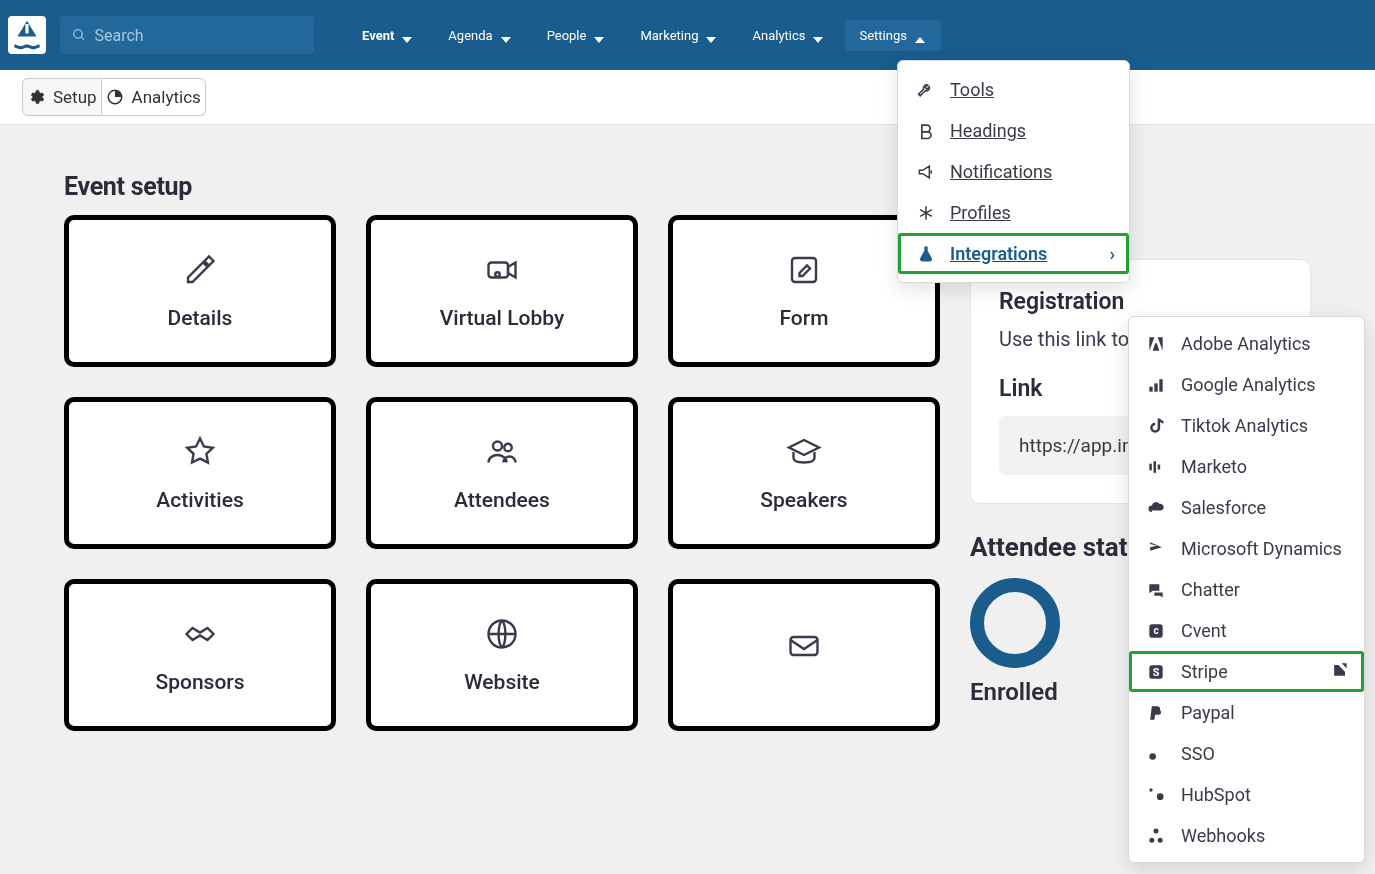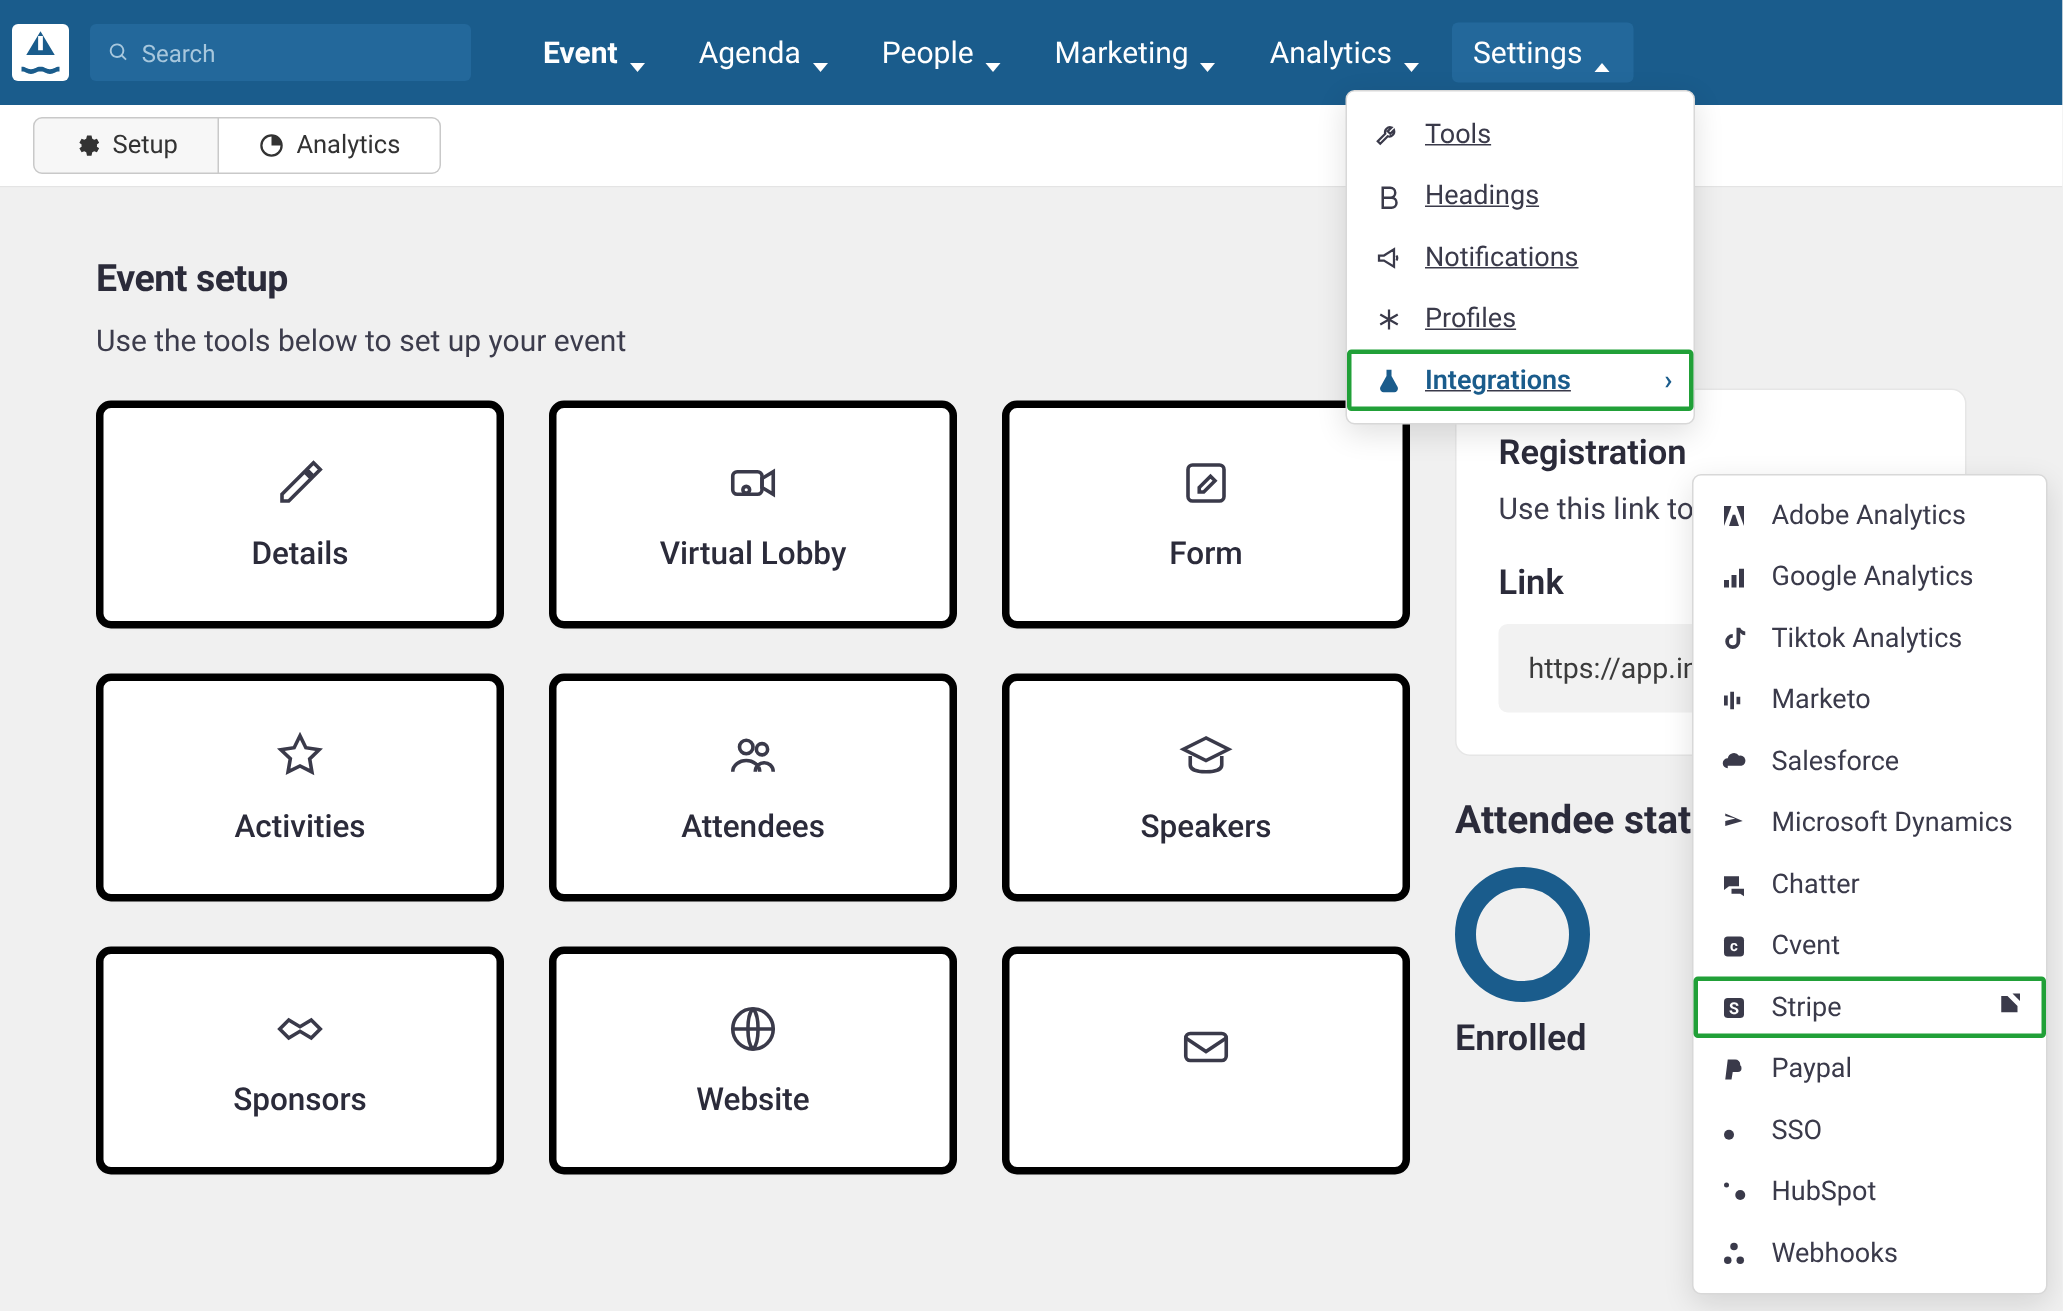--- a/index.html
+++ b/index.html
@@ -6,30 +6,30 @@
 body { background: #f0f0f0; overflow: hidden; width: 1375px; height: 874px; position: relative; }
 
 
 .topnav { background: #1a5c8c; height: 70px; display: flex; align-items: center; padding: 0 8px; gap: 14px; }
 .logo { width: 38px; height: 38px; background: #fff; border-radius: 4px; display: flex; align-items: center; justify-content: center; color: #1a5c8c; font-size: 18px; }
 .search-wrap { background: #23689b; border-radius: 4px; height: 38px; width: 254px; display: flex; align-items: center; padding: 0 12px; gap: 8px; }
 .search-wrap svg { width: 16px; height: 16px; fill: #a7c7dd; }
 .search-wrap input { background: transparent; border: none; outline: none; color: #e8eff5; font-size: 16px; width: 100%; }
 .search-wrap input::placeholder { color: #a7c7dd; }
 .nav-items { display: flex; gap: 6px; margin-left: 20px; }
-.nav-item { color: #fff; font-size: 20px; padding: 8px 14px; display: flex; align-items: center; gap: 8px; cursor: pointer; border-radius: 4px; }
+.nav-item { color: #fff; font-size: 13px; padding: 8px 14px; display: flex; align-items: flex-end; gap: 8px; cursor: pointer; border-radius: 4px; }
 .nav-item.active-bold { font-weight: 700; }
 .nav-item.open { background: #23689b; }
 .chev { width: 12px; height: 12px; }
 .chev-down::after { content: ""; display: inline-block; border-left: 5px solid transparent; border-right: 5px solid transparent; border-top: 6px solid #fff; }
 .chev-up::after { content: ""; display: inline-block; border-left: 5px solid transparent; border-right: 5px solid transparent; border-bottom: 6px solid #fff; }
 
 
 .subnav { background: #fff; height: 55px; display: flex; align-items: center; padding: 0 22px; gap: 0; border-bottom: 1px solid #e4e4e4; }
-.subtab { display: flex; align-items: center; gap: 8px; padding: 8px 26px; font-size: 17px; color: #333; border: 1px solid #c9c9c9; border-radius: 6px; cursor: pointer; }
+.subtab { display: flex; align-items: center; gap: 8px; padding: 8px 4px; font-size: 17px; color: #333; border: 1px solid #c9c9c9; border-radius: 6px; cursor: pointer; }
 .subtab:first-child { border-top-right-radius: 0; border-bottom-right-radius: 0; background: #f7f7f7; }
 .subtab:last-child { border-top-left-radius: 0; border-bottom-left-radius: 0; border-left: none; }
 .subtab svg { width: 18px; height: 18px; fill: #333; }
 
 
 .page { position: absolute; top: 108px; left: 0; right: 0; bottom: 0; padding: 64px; display: flex; gap: 30px; }
 .left-col { flex: 0 0 874px; }
 .page h1 { font-size: 25px; font-weight: 700; color: #2b2b3a; margin-bottom: 14px; letter-spacing: -0.3px; }
 .page .subtitle { font-size: 20px; color: #3c3c4c; margin-bottom: 28px; }
 .cards { display: grid; grid-template-columns: repeat(3, 272px); gap: 30px; }
@@ -120,21 +120,20 @@
     <svg viewBox="0 0 24 24">
         <path d="M12 2a10 10 0 100 20 10 10 0 000-20zm0 2v8h8a8 8 0 01-8 8 8 8 0 010-16z"></path>
       </svg>
     <span>Analytics</span>
   </div>
 </div>
 
 <div class="page">
   <div class="left-col">
     <h1>Event setup</h1>
-    <div class="subtitle">Use the tools below to set up your event</div>
     <div class="cards">
       <div class="card">
           <svg viewBox="0 0 24 24">
             <path d="M4 17l10-10 3 3L7 20H4v-3zM15 6l3-3 3 3-3 3-3-3z"></path>
           </svg>
           <div class="label">Details</div>
         </div>
       <div class="card">
           <svg viewBox="0 0 24 24">
             <rect x="3" y="7" width="13" height="10" rx="2"></rect>

